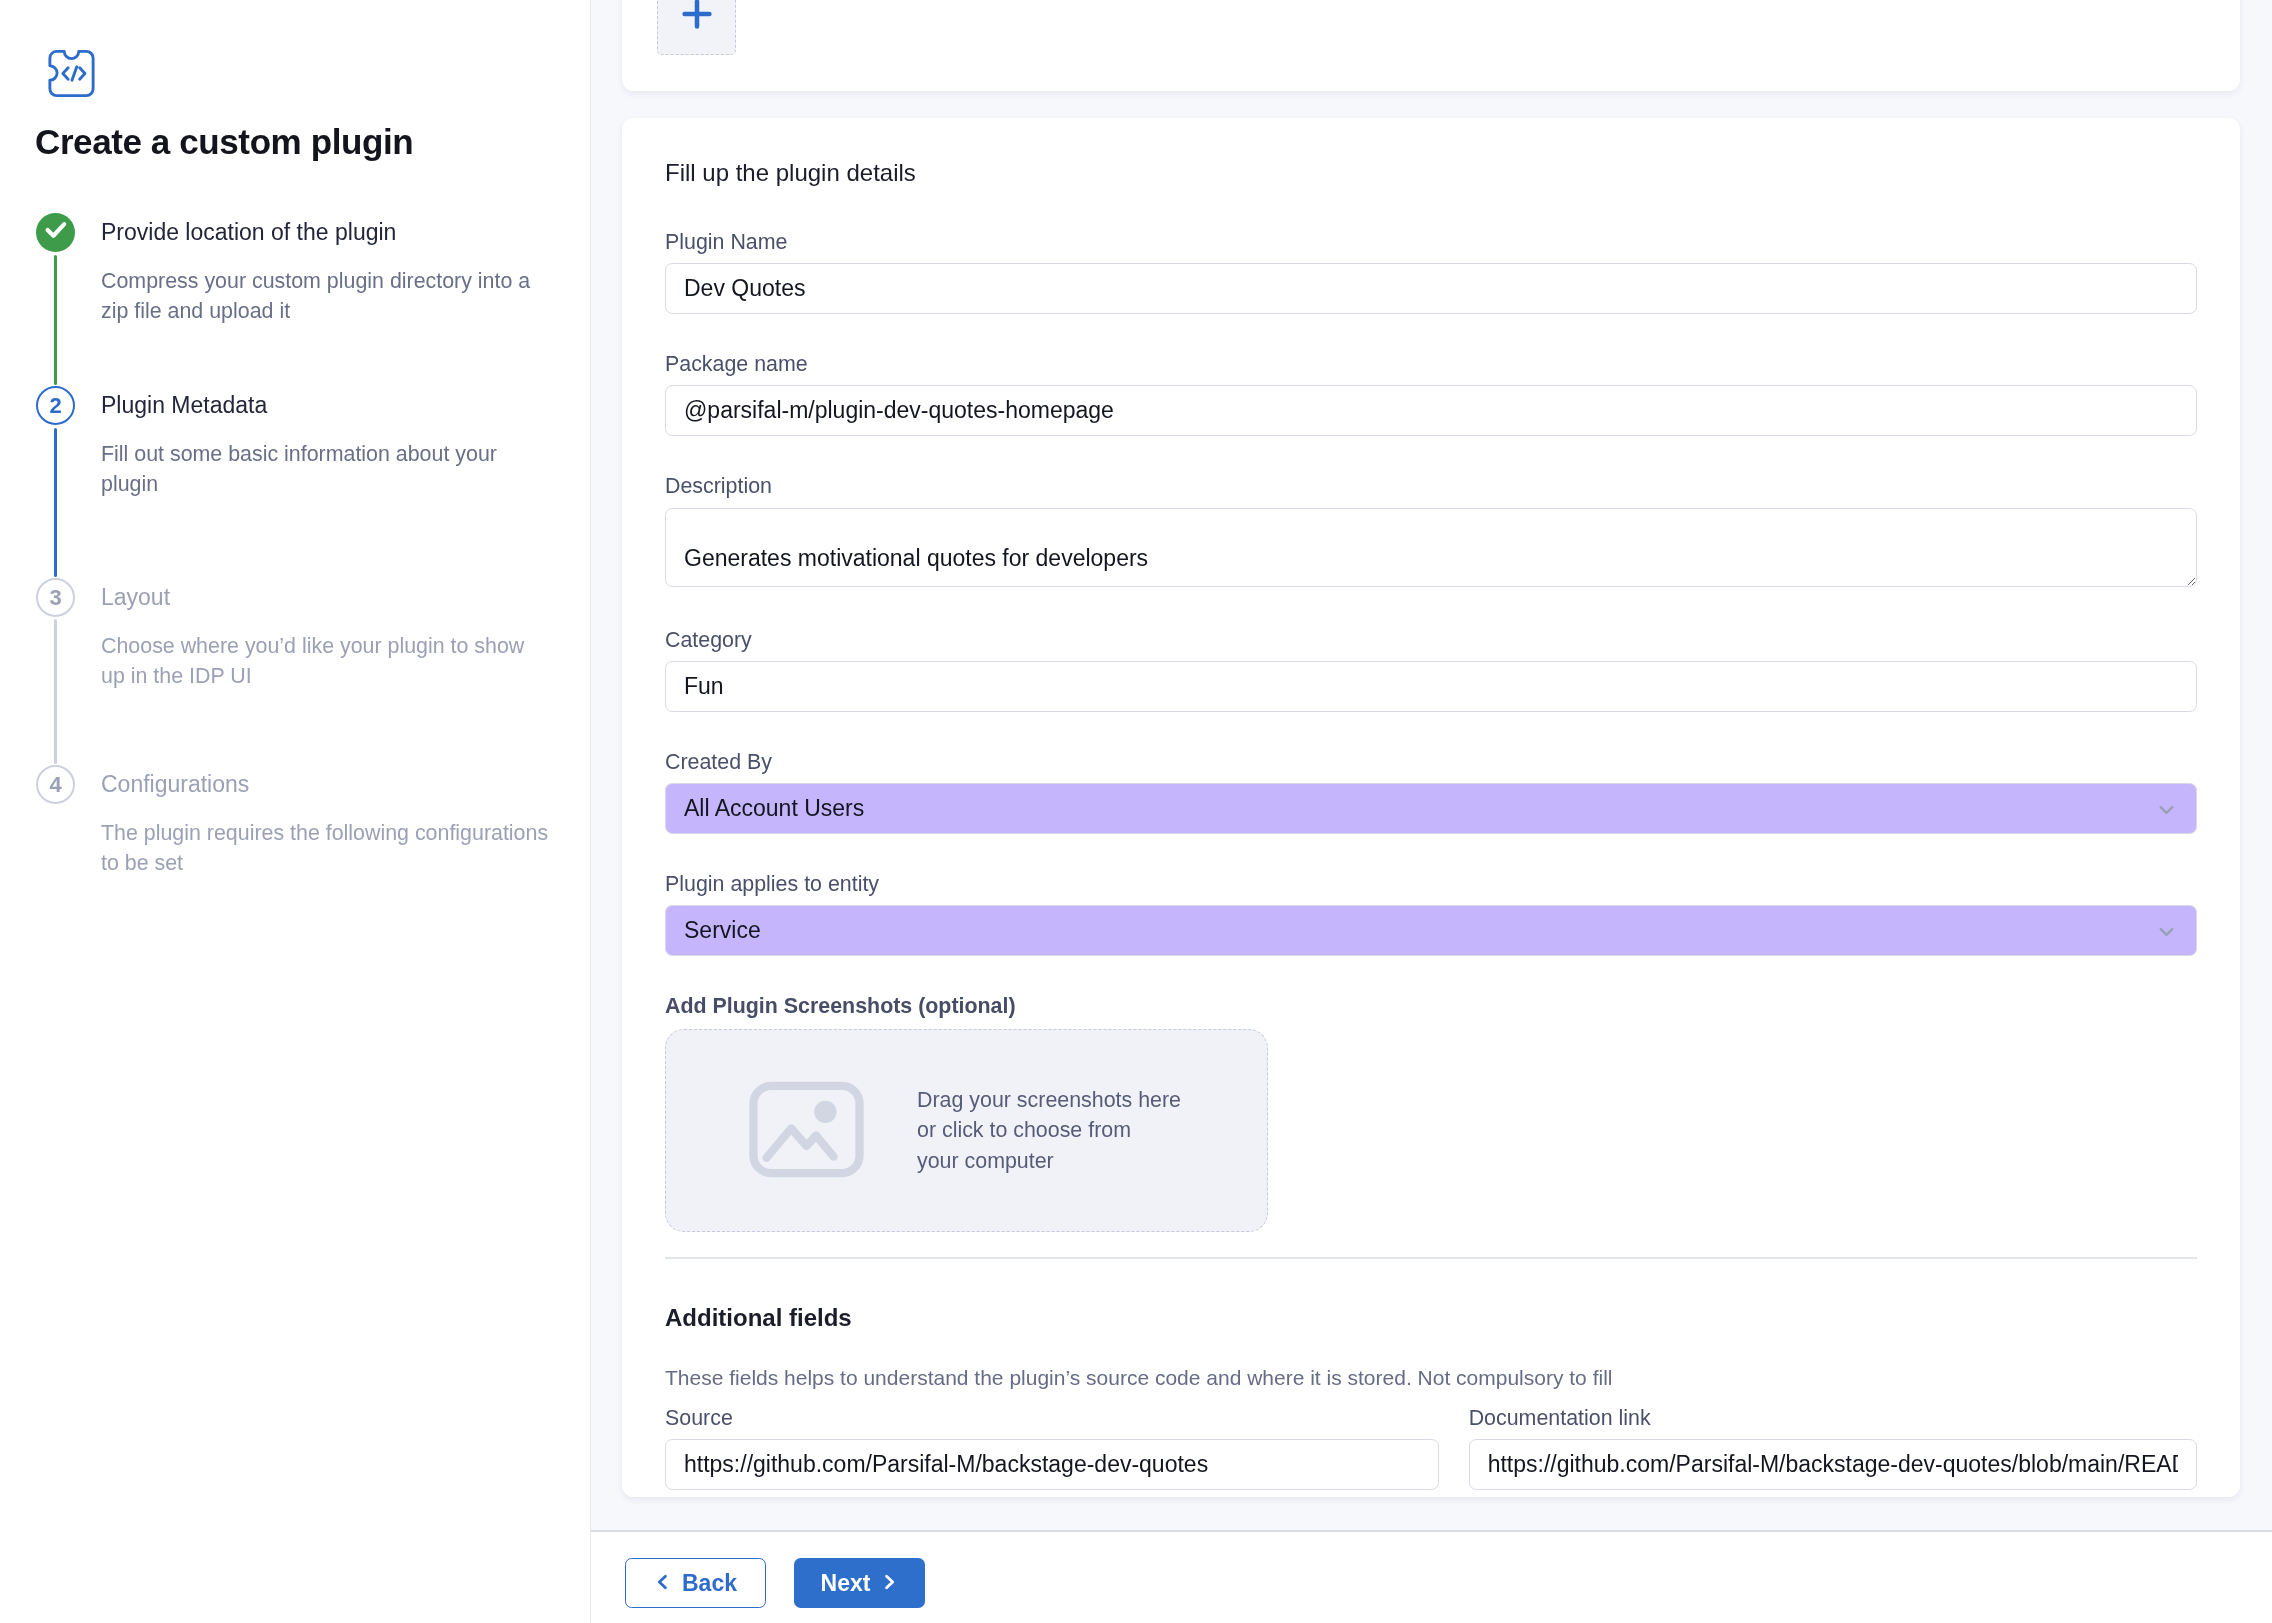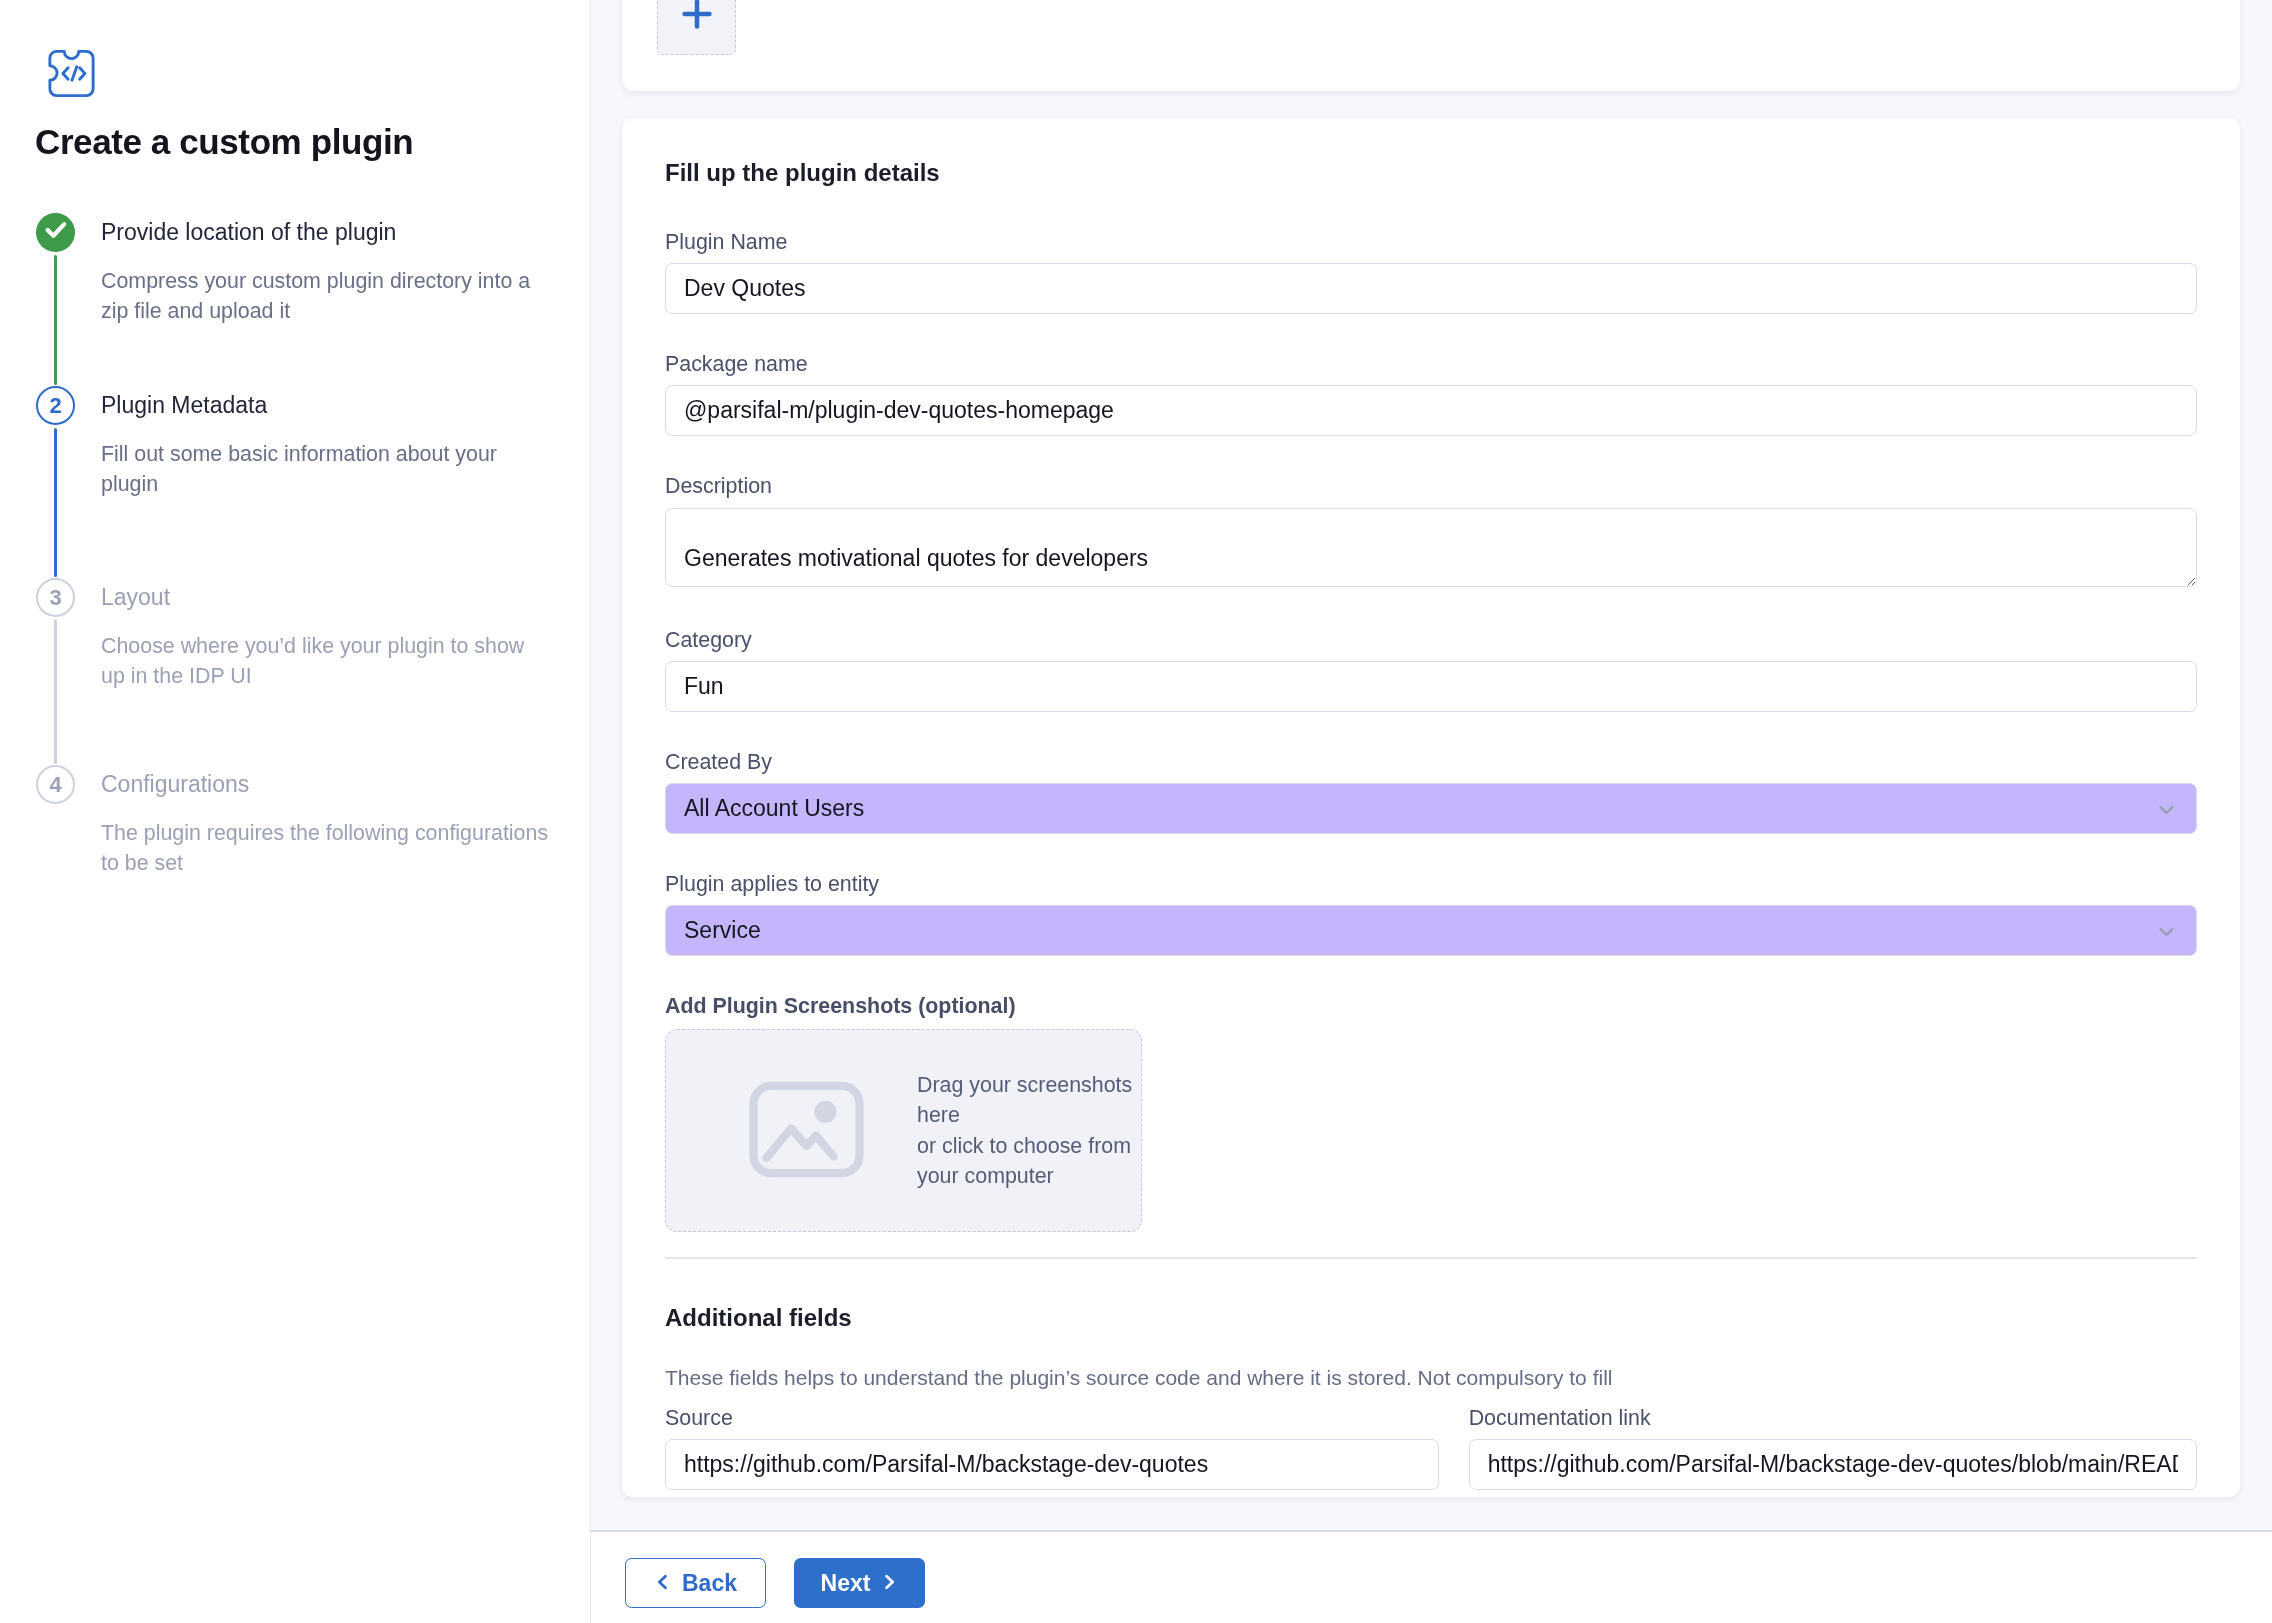--- a/index.html
+++ b/index.html
@@ -52,40 +52,40 @@
     position:absolute; left:35px; top:4.1px; width:79px; height:79px;
     background:#f2f3f9; border:1.6px dashed #c7c9d9; border-radius:5px;
     display:flex; align-items:center; justify-content:center; cursor:pointer;
   }
   
   .card {
     position:absolute; left:622px; top:118px; width:1618px; height:1379px;
     background:#fff; border-radius:11.5px; box-shadow:0 2.5px 6.6px rgba(25,35,70,0.07);
     padding:41px 43px; overflow:hidden;
   }
-  .card h2 { font-size:24px; font-weight:700; color:#1b1e2a; }
+  .card h2 { font-size:24px; font-weight:400; color:#1b1e2a; }
   .field { margin-top:38px; }
   .field:first-of-type { margin-top:43px; }
   .field-label { font-size:21.4px; color:#4a5069; margin-bottom:8.2px; }
   .field-label.strong { font-weight:600; color:#474d66; }
   .text-input {
     width:100%; height:51px; border:1.6px solid #d8dae6; border-radius:7.4px;
     font-family:"Liberation Sans", sans-serif;
     font-size:23px; color:#14161f; padding:0 18px; background:#fff; outline:none;
   }
   textarea.text-input { height:79px; padding-top:36px; resize:both; line-height:26px; }
   .select {
     position:relative; width:100%; height:51px; border:1.6px solid #d8dae6; border-radius:7.4px;
     display:flex; align-items:center; padding:0 49px 0 18px;
     font-size:23px; color:#14161f; background:#c4b5fd; cursor:pointer;
   }
   .select .chev { position:absolute; right:18px; top:14px; }
   .dropzone {
-    margin-top:10px; width:477px; height:203px;
-    background:#f1f2f8; border:1.6px dashed #c7c9d9; border-radius:12px;
+    margin-top:10px; width:603px; height:203px;
+    background:#f1f2f8; border:1.6px dashed #c7c9d9; border-radius:19px;
     display:flex; align-items:center; cursor:pointer;
   }
   .dz-icon { margin-left:81px; flex:0 0 auto; }
   .dz-text { margin-left:51px; font-size:21.4px; color:#565c77; line-height:30.5px; }
   .card-divider { margin-top:25px; height:1.6px; background:#e3e5ed; }
   .section-heading { margin-top:45px; font-size:24px; font-weight:700; color:#1b1e2a; }
   .helper { margin-top:34px; font-size:21px; color:#666c85; }
   .two-col { margin-top:16px; display:flex; gap:30px; }
   .col-source { width:50.5%; }
   .col-doc { flex:1; min-width:0; }

